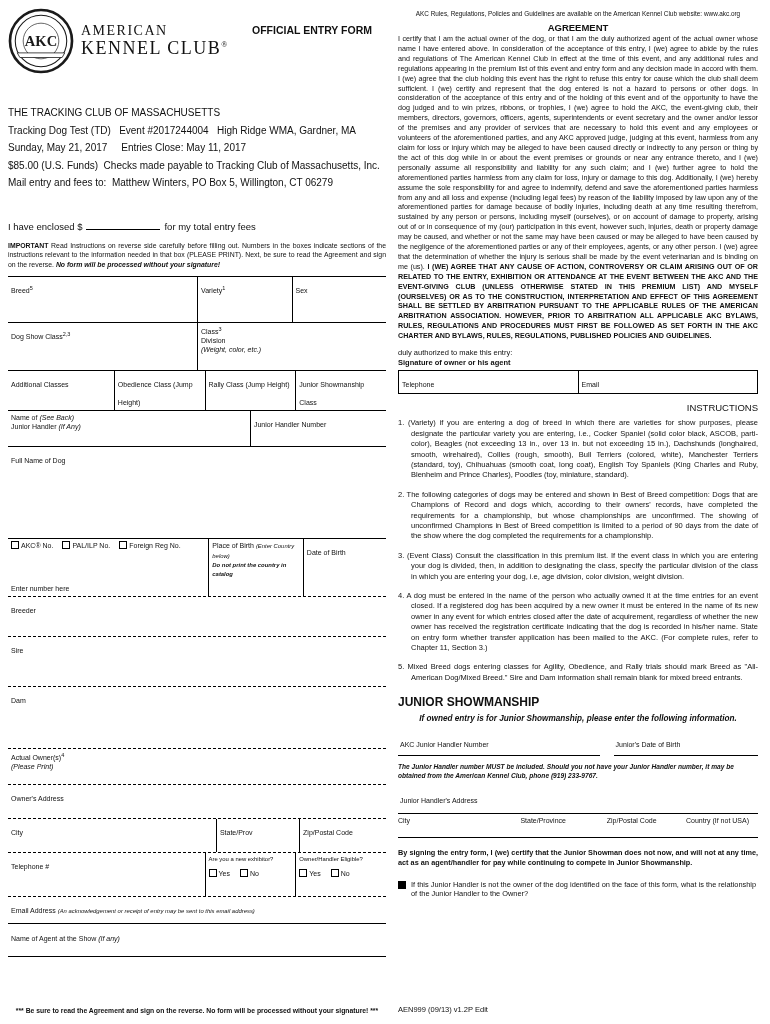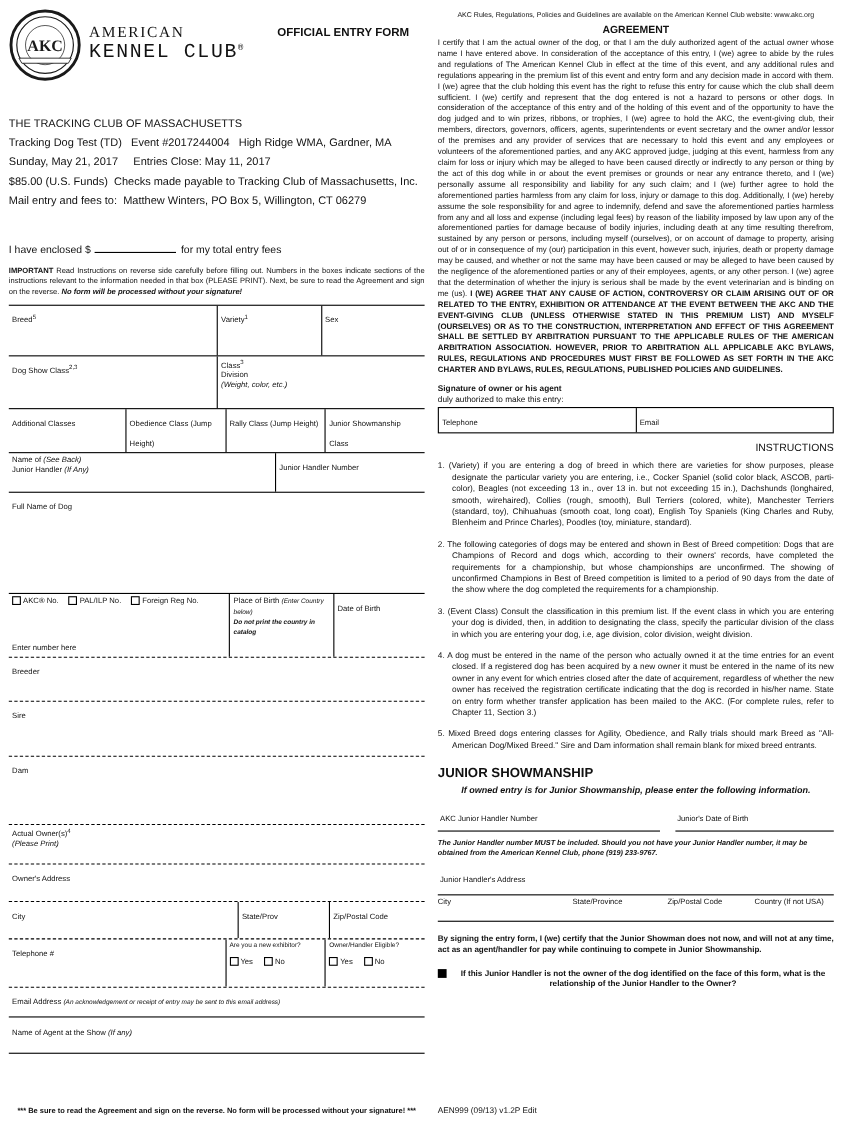--- a/index.html
+++ b/index.html
@@ -13,21 +13,21 @@
   .i { font-style: italic; }
   .b { font-weight: bold; }
   .bi { font-weight: bold; font-style: italic; }
   .pre { white-space: pre-wrap; }
   sup { font-size: 5.5px; vertical-align: super; }
 
   
   .hdr { display: flex; align-items: flex-start; height: 74px; }
   .wordmark { font-family: "Liberation Serif", serif; margin-left: 7px; margin-top: 16px; line-height: 1.05; }
   .wordmark .l1 { font-size: 14px; letter-spacing: 1.5px; }
-  .wordmark .l2 { font-size: 18px; letter-spacing: 1.5px; font-family: Liberation Mono, monospace; }
+  .wordmark .l2 { font-size: 18px; letter-spacing: 1.5px; }
   .wordmark .reg { font-size: 8px; vertical-align: super; }
   .form-title { margin-left: auto; margin-top: 16px; margin-right: 14px; font-weight: bold; font-size: 10.5px; }
 
   
   .event { margin-top: 22px; font-size: 10px; line-height: 17.5px; }
   .enclosed { margin-top: 28px; font-size: 9.5px; }
   .blank { display: inline-block; width: 74px; border-bottom: 1px solid #000; height: 10px; margin: 0 4px; }
   .important { margin-top: 9px; font-size: 6.9px; line-height: 1.42; text-align: justify; }
 
   
@@ -66,21 +66,21 @@
   .ins-title { text-align: right; font-weight: normal; font-size: 9.5px; margin: 8px 0 5px; }
   .ins-item { font-size: 7.5px; line-height: 10.4px; text-align: justify; padding-left: 13px; text-indent: -13px; margin-bottom: 9px; }
   .jr-title { font-weight: bold; font-size: 12px; margin-top: 3px; }
   .jr-intro { text-align: center; font-weight: bold; font-style: italic; font-size: 8.2px; margin: 5px 0 9px; }
   .jr-row { display: flex; gap: 14px; margin-bottom: 5px; }
   .jr-cell { border-bottom: 1px solid #000; height: 24px; padding: 1px 2px; }
   .jr-note { font-size: 6.6px; font-style: italic; font-weight: bold; line-height: 8.9px; margin: 2px 0 7px; }
   .jr-address { border-bottom: 1px solid #000; height: 26px; padding: 1px 2px; margin-bottom: 0; }
   .jr-cityrow { display: flex; border-bottom: 1px solid #000; height: 24px; padding-top: 2px; }
   .jr-certify { font-weight: bold; font-size: 7.3px; line-height: 9.8px; text-align: justify; margin-top: 10px; }
-  .jr-rel { display: flex; gap: 5px; font-weight: bold; font-size: 7.4px; line-height: 9.8px; margin-top: 12px; text-align: center; }
+  .jr-rel { display: flex; gap: 5px; font-weight: normal; font-size: 7.4px; line-height: 9.8px; margin-top: 12px; }
   .sq { width: 8px; height: 8px; background: #000; flex: 0 0 auto; margin-top: 1px; }
   .form-code { margin-top: auto; font-size: 7.5px; padding-bottom: 2px; }
 </style>
 </head>
 <body>
 
 <div class="page">
 
   <div class="col-left">
 
@@ -264,22 +264,22 @@
 
   <div class="col-right">
 
     <div class="web-note">AKC Rules, Regulations, Policies and Guidelines are available on the American Kennel Club website: www.akc.org</div>
     <div class="agr-title">AGREEMENT</div>
     <div class="agr-body">
       <span>I certify that I am the actual owner of the dog, or that I am the duly authorized agent of the actual owner whose name I have entered above. In consideration of the acceptance of this entry, I (we) agree to abide by the rules and regulations of The American Kennel Club in effect at the time of this event, and any additional rules and regulations appearing in the premium list of this event and entry form and any decision made in accord with them. I (we) agree that the club holding this event has the right to refuse this entry for cause which the club shall deem sufficient. I (we) certify and represent that the dog entered is not a hazard to persons or other dogs. In consideration of the acceptance of this entry and of the holding of this event and of the opportunity to have the dog judged and to win prizes, ribbons, or trophies, I (we) agree to hold the AKC, the event-giving club, their members, directors, governors, officers, agents, superintendents or event secretary and the owner and/or lessor of the premises and any provider of services that are necessary to hold this event and any employees or volunteers of the aforementioned parties, and any AKC approved judge, judging at this event, harmless from any claim for loss or injury which may be alleged to have been caused directly or indirectly to any person or thing by the act of this dog while in or about the event premises or grounds or near any entrance thereto, and I (we) personally assume all responsibility and liability for any such claim; and I (we) further agree to hold the aforementioned parties harmless from any claim for loss, injury or damage to this dog. Additionally, I (we) hereby assume the sole responsibility for and agree to indemnify, defend and save the aforementioned parties harmless from any and all loss and expense (including legal fees) by reason of the liability imposed by law upon any of the aforementioned parties for damage because of bodily injuries, including death at any time resulting therefrom, sustained by any person or persons, including myself (ourselves), or on account of damage to property, arising out of or in consequence of my (our) participation in this event, however such, injuries, death or property damage may be caused, and whether or not the same may have been caused or may be alleged to have been caused by the negligence of the aforementioned parties or any of their employees, agents, or any other person. I (we) agree that the determination of whether the injury is serious shall be made by the event veterinarian and is binding on me (us). </span><span class="b">I (WE) AGREE THAT ANY CAUSE OF ACTION, CONTROVERSY OR CLAIM ARISING OUT OF OR RELATED TO THE ENTRY, EXHIBITION OR ATTENDANCE AT THE EVENT BETWEEN THE AKC AND THE EVENT-GIVING CLUB (UNLESS OTHERWISE STATED IN THIS PREMIUM LIST) AND MYSELF (OURSELVES) OR AS TO THE CONSTRUCTION, INTERPRETATION AND EFFECT OF THIS AGREEMENT SHALL BE SETTLED BY ARBITRATION PURSUANT TO THE APPLICABLE RULES OF THE AMERICAN ARBITRATION ASSOCIATION. HOWEVER, PRIOR TO ARBITRATION ALL APPLICABLE AKC BYLAWS, RULES, REGULATIONS AND PROCEDURES MUST FIRST BE FOLLOWED AS SET FORTH IN THE AKC CHARTER AND BYLAWS, RULES, REGULATIONS, PUBLISHED POLICIES AND GUIDELINES.</span>
     </div>
 
     <div class="sig">
+      <div>duly authorized to make this entry:</div>
       <div><span class="b">Signature</span><span class="b"> of owner or his agent</span></div>
-      <div>duly authorized to make this entry:</div>
     </div>
 
     <div class="tel-email">
       <div class="te-cell"><span class="lbl">Telephone</span></div>
       <div class="te-cell"><span class="lbl">Email</span></div>
     </div>
 
     <div class="ins-title">INSTRUCTIONS</div>
     <div class="ins-item">1. (Variety) if you are entering a dog of breed in which there are varieties for show purposes, please designate the particular variety you are entering, i.e., Cocker Spaniel (solid color black, ASCOB, parti-color), Beagles (not exceeding 13 in., over 13 in. but not exceeding 15 in.), Dachshunds (longhaired, smooth, wirehaired), Collies (rough, smooth), Bull Terriers (colored, white), Manchester Terriers (standard, toy), Chihuahuas (smooth coat, long coat), English Toy Spaniels (King Charles and Ruby, Blenheim and Prince Charles), Poodles (toy, miniature, standard).</div>
     <div class="ins-item">2. The following categories of dogs may be entered and shown in Best of Breed competition: Dogs that are Champions of Record and dogs which, according to their owners' records, have completed the requirements for a championship, but whose championships are unconfirmed. The showing of unconfirmed Champions in Best of Breed competition is limited to a period of 90 days from the date of the show where the dog completed the requirements for a championship.</div>

